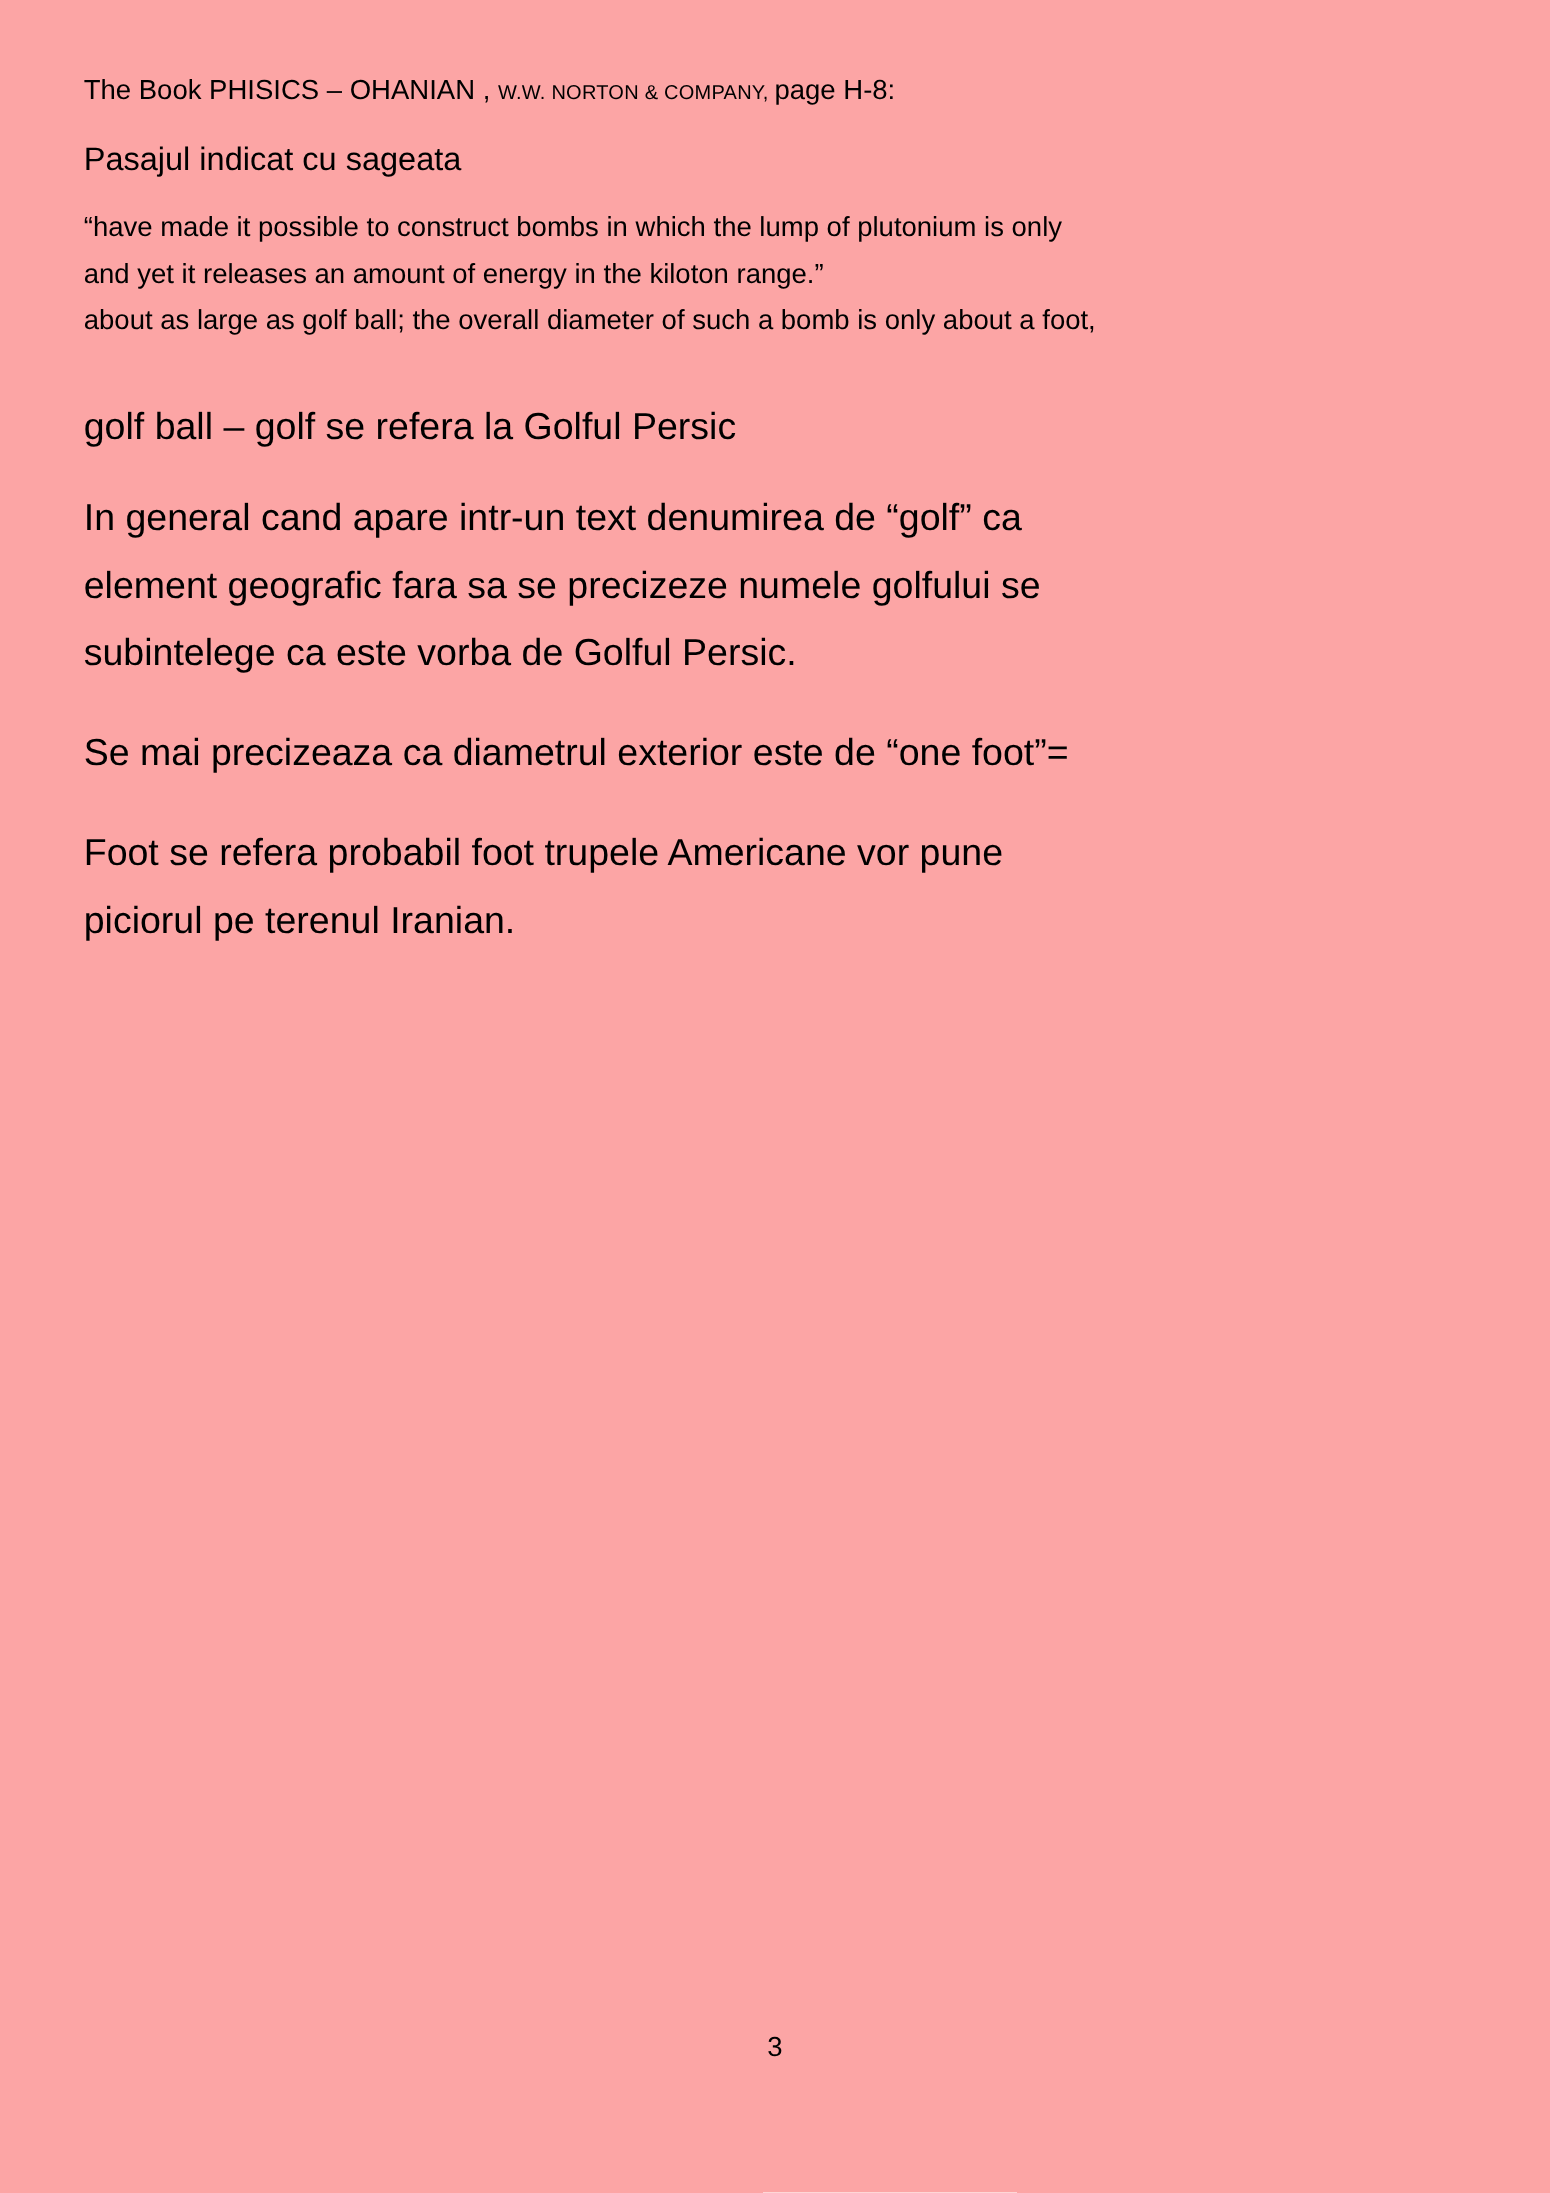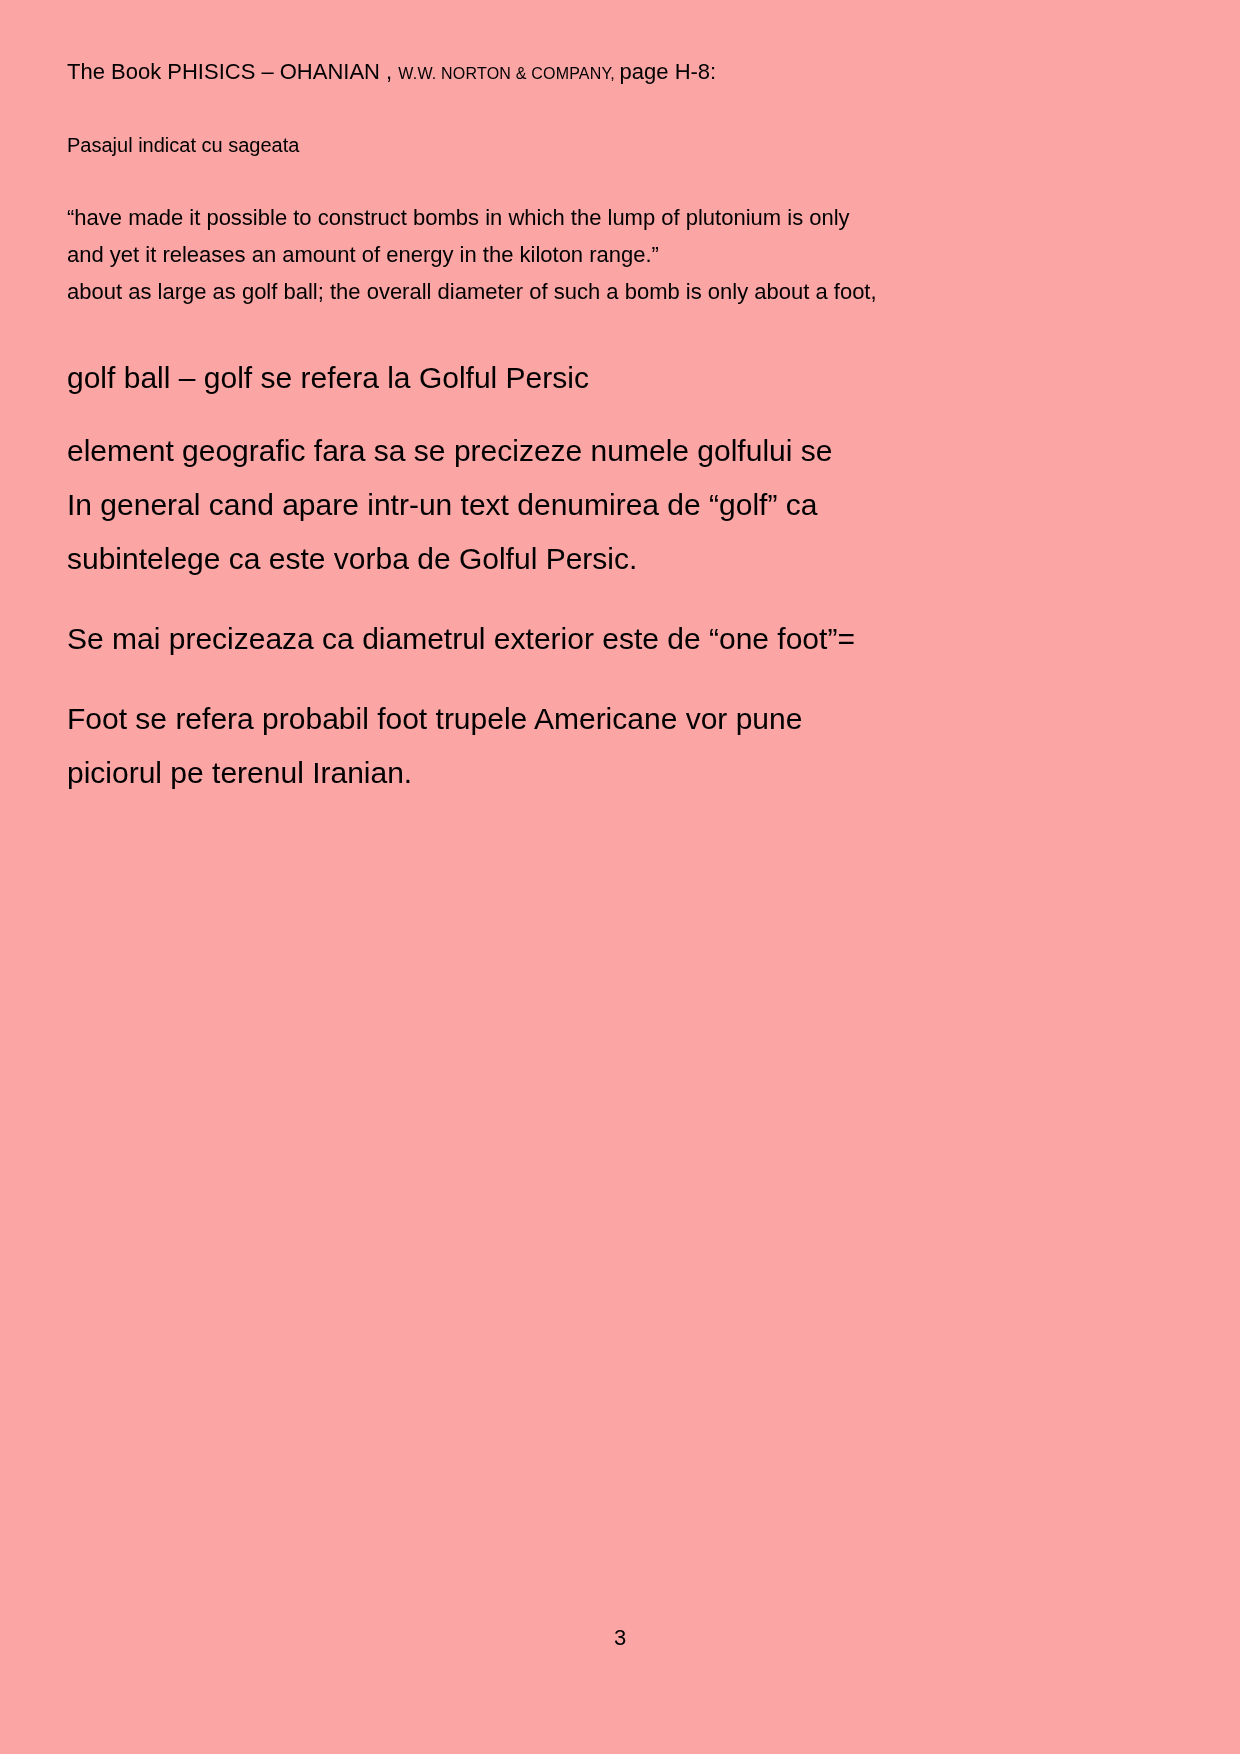--- a/index.html
+++ b/index.html
@@ -28,28 +28,28 @@
     font-size: 22px;
     line-height: 32px;
     white-space: nowrap;
   }
   .header-line .smallcaps {
     font-size: 16px;
     letter-spacing: 0.2px;
   }
 
   .subheader {
-    margin-top: 39px;
-    font-size: 20px;
+    margin-top: 20px;
+    font-size: 26px;
     line-height: 32px;
     white-space: nowrap;
   }
 
   .quote {
-    margin-top: 38px;
+    margin-top: 20px;
     font-size: 22px;
     line-height: 37px;
   }
 
   .definition {
     margin-top: 46px;
     font-size: 30px;
     line-height: 44px;
     white-space: nowrap;
   }
@@ -88,22 +88,22 @@
     <div class="line">“have made it possible to construct bombs in which the lump of plutonium is only</div>
     <div class="line">and yet it releases an amount of energy in the kiloton range.”</div>
     <div class="line">about as large as golf ball; the overall diameter of such a bomb is only about a foot,</div>
   </div>
 
   <div class="definition">
     <span class="term">golf ball – </span><span>golf se refera la Golful Persic</span>
   </div>
 
   <div class="bigpara p1">
+    <div class="line">In general cand apare intr-un text denumirea de “golf” ca</div>
     <div class="line">element geografic fara sa se precizeze numele golfului se</div>
-    <div class="line">In general cand apare intr-un text denumirea de “golf” ca</div>
     <div class="line">subintelege ca este vorba de Golful Persic.</div>
   </div>
 
   <div class="bigpara p2">
     <div class="line">Se mai precizeaza ca diametrul exterior este de “one foot”=</div>
   </div>
 
   <div class="bigpara p3">
     <div class="line">Foot se refera probabil foot trupele Americane vor pune</div>
     <div class="line">piciorul pe terenul Iranian.</div>

